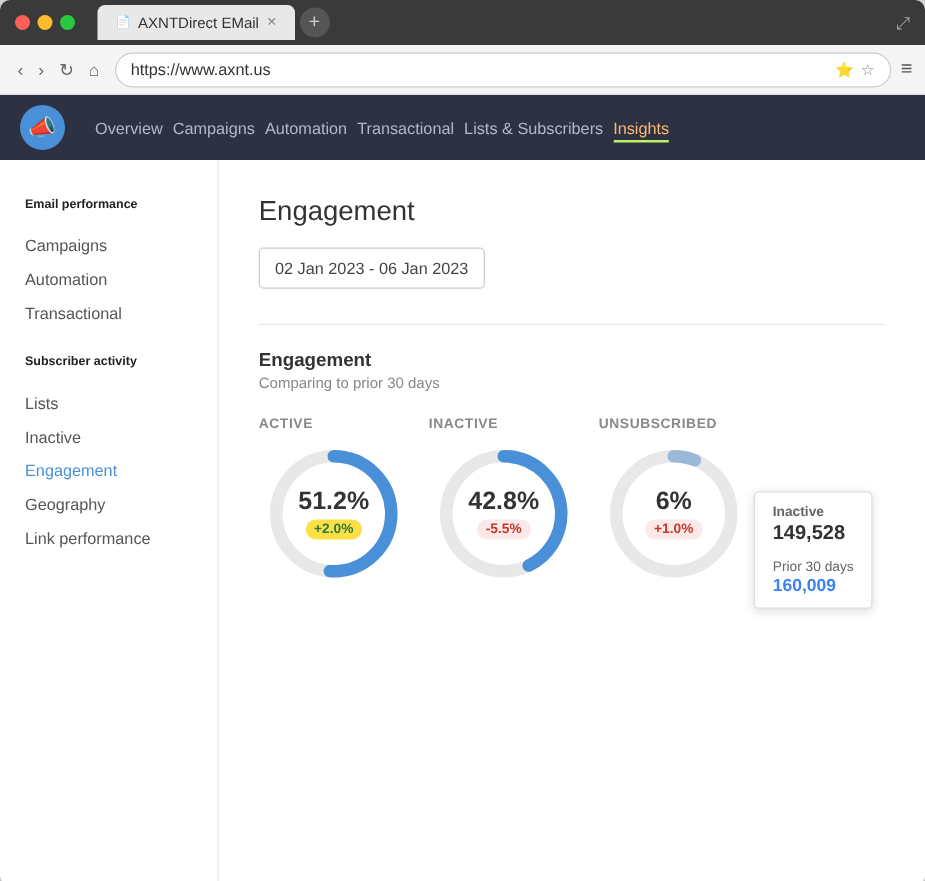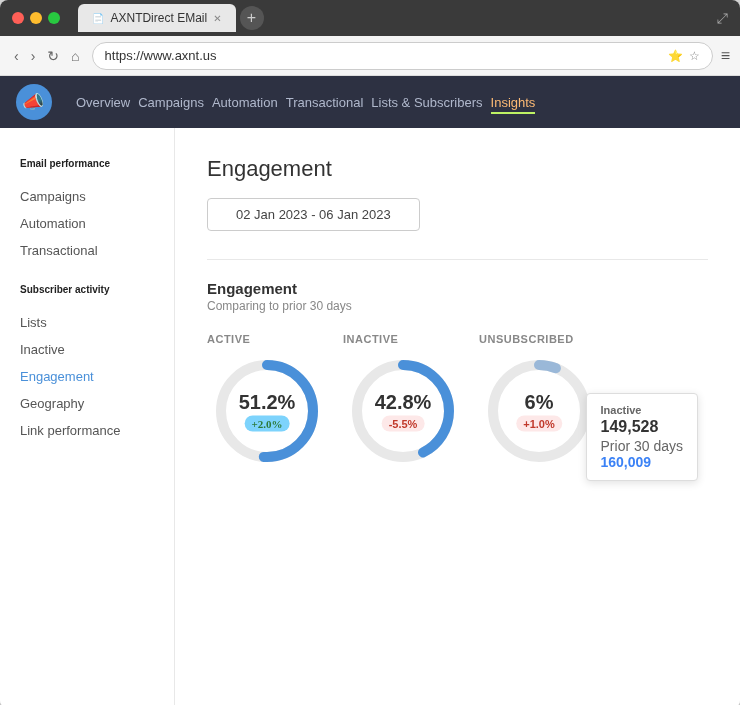--- a/index.html
+++ b/index.html
@@ -222,21 +222,21 @@
       font-weight: 400;
       color: #333;
       margin-bottom: 16px;
     }
 
     .date-range-btn {
       display: inline-flex;
       align-items: center;
       border: 1px solid #ccc;
       border-radius: 4px;
-      padding: 8px 28px;
+      padding: 8px 12px;
       font-size: 13px;
       color: #444;
       cursor: pointer;
       margin-bottom: 28px;
     }
 
     .divider {
       border: none;
       border-top: 1px solid #e8e8e8;
       margin-bottom: 20px;
@@ -301,21 +301,21 @@
 
     .badge {
       display: inline-block;
       padding: 2px 7px;
       border-radius: 10px;
       font-size: 11px;
       font-weight: 600;
       margin-top: 2px;
     }
 
-    .badge-green { background: #7dd3fc; color: #2d7a3a; font-family: Liberation Serif, serif; }
+    .badge-green { background: #fde047; color: #2d7a3a; }
     .badge-red { background: #fde8e8; color: #c0392b; }
 
     
     .tooltip-popup {
       position: absolute;
       background: white;
       border: 1px solid #ddd;
       border-radius: 4px;
       padding: 10px 14px;
       box-shadow: 0 2px 8px rgba(0,0,0,0.12);
@@ -334,23 +334,23 @@
       margin-bottom: 2px;
     }
 
     .tooltip-value {
       font-size: 16px;
       font-weight: 700;
       color: #333;
     }
 
     .tooltip-prior-label {
-      font-size: 14px;
+      font-size: 11px;
       color: #666;
-      margin-top: 2px;
+      margin-top: 12px;
     }
 
     .tooltip-prior-value {
       font-size: 14px;
       font-weight: 700;
       color: #3b82f6;
     }
 
     
     .donut-svg {

